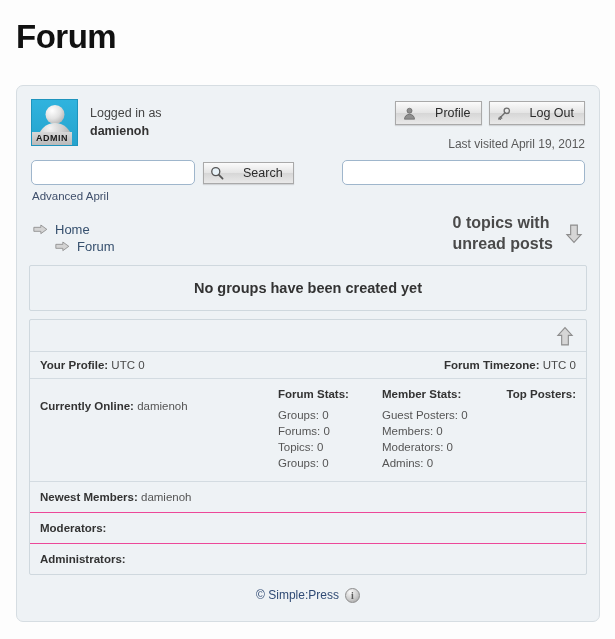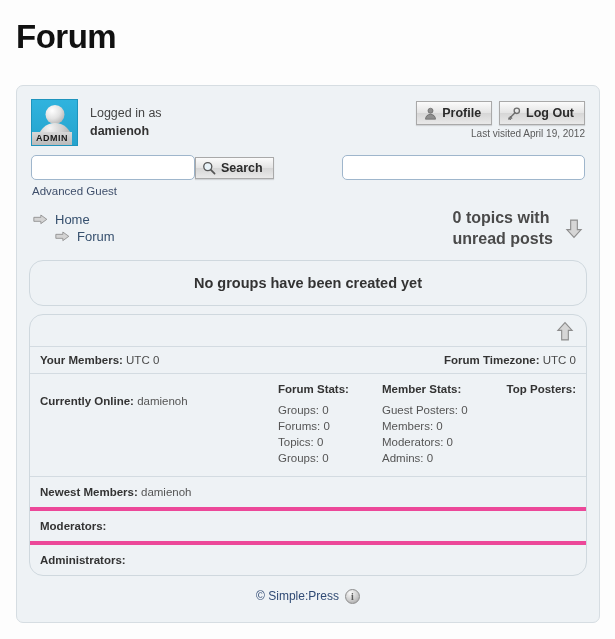--- a/index.html
+++ b/index.html
@@ -54,73 +54,73 @@
     height: 13px;
     background: linear-gradient(180deg,#d8d8d8 0%, #b9b9b9 100%);
     color: #1a1a1a; font-size: 9px; font-weight: bold;
     text-align: center; line-height: 13px; letter-spacing: 0.5px;
   }
   .login-text { margin-left: 12px; padding-top: 5px; font-size: 12.5px; color: #444; line-height: 1.45; }
   .login-text .uname { font-weight: bold; color: #333; }
   .userbar-right { margin-left: auto; text-align: right; padding-top: 2px; }
   .btnrow { display: flex; gap: 7px; justify-content: flex-end; }
   .btn {
-    display: inline-flex; align-items: center; gap: 5px;
+    display: inline-flex; align-items: center; gap: 19px;
     background: linear-gradient(180deg,#fbfbfb 0%, #e4e4e4 50%, #d6d6d6 51%, #e9e9e9 100%);
     border: 1px solid #a9a9a9; border-radius: 0;
     padding: 4px 10px 4px 7px;
-    font-size: 12.5px; font-weight: bold; color: #2b2b2b;
+    font-size: 12.5px; font-weight: normal; color: #2b2b2b;
     cursor: pointer; box-shadow: 0 1px 1px rgba(0,0,0,.12);
   }
-  .last-visited { font-size: 10px; color: #5a5a5a; margin-top: 3px; }
+  .last-visited { font-size: 12px; color: #5a5a5a; margin-top: 12px; }
 
   
   .searchrow { display: flex; align-items: center; padding: 9px 4px 0 4px; }
   .txtinput {
     height: 25px; border: 1px solid #9fb6cc; border-radius: 5px;
     background: #fff; font-size: 12px; padding: 0 6px; color: #333;
     font-family: "Liberation Sans", sans-serif;
   }
   #search-field { width: 164px; }
   #right-field { width: 243px; margin-left: auto; }
-  .search-btn { padding: 3px 10px 3px 6px; }
+  .search-btn { margin-left: 8px; padding: 3px 10px 3px 6px; }
   .adv-search { padding: 5px 4px 0 5px; font-size: 11.5px; color: #3f4f6b; cursor: pointer; }
 
   
-  .crumbrow { display: flex; align-items: center; padding: 9px 6px 4px 6px; gap: 20px; }
+  .crumbrow { display: flex; align-items: flex-end; padding: 9px 6px 4px 6px; gap: 20px; }
   .crumbs { font-size: 13px; }
   .crumb { display: flex; align-items: center; gap: 7px; color: #36506e; padding: 1px 0; cursor: pointer; }
   .crumb.lvl2 { margin-left: 22px; }
   .unread { margin-left: auto; display: flex; align-items: center; gap: 12px; padding-top: 2px; }
   .unread-text { font-size: 16px; font-weight: bold; color: #4a4a4a; line-height: 1.3; text-align: left; }
 
   
   .panel {
-    background: #eef2f5; border: 1px solid #cfd8de; border-radius: 14px;
+    background: #eef2f5; border: 1px solid #cfd8de; border-radius: 2px;
     margin: 6px 2px 0 2px;
   }
   .no-groups { text-align: center; font-size: 14.5px; font-weight: bold; color: #333; padding: 14px 0; }
   .stats-panel { margin-top: 8px; padding: 0; }
   .collapse-row { display: flex; justify-content: flex-end; padding: 6px 12px 5px 0; }
   .tz-row {
     display: flex; border-top: 1px solid #d3dbe1; border-bottom: 1px solid #d3dbe1;
     padding: 7px 10px; font-size: 11.5px; color: #4a4a4a;
   }
   .tz-row b { color: #333; }
   .tz-right { margin-left: auto; }
   .stats-grid { display: flex; padding: 9px 10px 10px 10px; border-bottom: 1px solid #d3dbe1; }
   .col { font-size: 11.5px; color: #555; }
   .col-a { width: 238px; }
   .col-b { width: 104px; }
   .col-c { width: 118px; }
   .col-d { flex: 1; text-align: right; }
   .col .hd { font-weight: bold; color: #333; margin-bottom: 7px; }
   .col .ln { padding: 2px 0; }
   .col .ln b { color: #333; }
-  .stat-row { padding: 9px 10px; font-size: 11.5px; color: #555; border-bottom: 4px solid #ec4899; }
+  .stat-row { padding: 9px 10px; font-size: 11.5px; color: #555; border-bottom: 1px solid #ec4899; }
   .stat-row:last-child { border-bottom: none; }
   .stat-row b { color: #333; }
   .footer { text-align: center; padding: 13px 0 10px 0; font-size: 12px; color: #2f4a74; }
   .footer .fwrap { display: inline-flex; align-items: center; gap: 6px; }
   .info-icon {
     width: 15px; height: 15px; border-radius: 50%;
     background: radial-gradient(circle at 35% 25%, #fafafa 0%, #cccccc 55%, #9a9a9a 100%);
     border: 1px solid #8d8d8d; color: #5a5a5a; font-size: 10px; font-weight: bold;
     line-height: 13px; text-align: center; font-family: "Liberation Serif", serif;
   }
@@ -167,21 +167,21 @@
     <input id="search-field" class="txtinput" type="text" placeholder="" style="">
     <div class="btn search-btn">
       <svg width="14" height="14" viewBox="0 0 16 16">
         <circle cx="6.6" cy="6.4" r="4.6" fill="#e8f2f8" stroke="#555" stroke-width="1.5"></circle>
         <path d="M10.2 10.1L14.4 14.3" stroke="#555" stroke-width="2" stroke-linecap="round"></path>
       </svg>
       <span>Search</span>
     </div>
     <input id="right-field" class="txtinput" type="text" placeholder="" style="">
   </div>
-  <div class="adv-search">Advanced Guest</div>
+  <div class="adv-search">Advanced April</div>
 
   <div class="crumbrow">
     <div class="crumbs">
       <div class="crumb">
         <svg width="15" height="13" viewBox="0 0 18 14">
           <path d="M1 4.4h8.4V1.6L16.6 6.8 9.4 12V9.2H1z" fill="#d4d4d4" stroke="#8b8b8b" stroke-width="1"></path>
         </svg>
         <span>Home</span>
       </div>
       <div class="crumb lvl2">
@@ -208,21 +208,21 @@
 
   <div class="panel stats-panel">
     <div class="collapse-row">
       <svg width="18" height="20" viewBox="0 0 16 18">
         <path d="M11 17H5V8.4H1.6L8 1.4l6.4 7H11z" fill="#d6d6d6" stroke="#8d8d8d" stroke-width="1"></path>
       </svg>
     </div>
 
     <div class="tz-row">
       <div>
-        <b>Your Members:</b>
+        <b>Your Profile:</b>
         <span>UTC 0</span>
       </div>
       <div class="tz-right">
         <b>Forum Timezone:</b>
         <span>UTC 0</span>
       </div>
     </div>
 
     <div class="stats-grid">
       <div class="col col-a">

